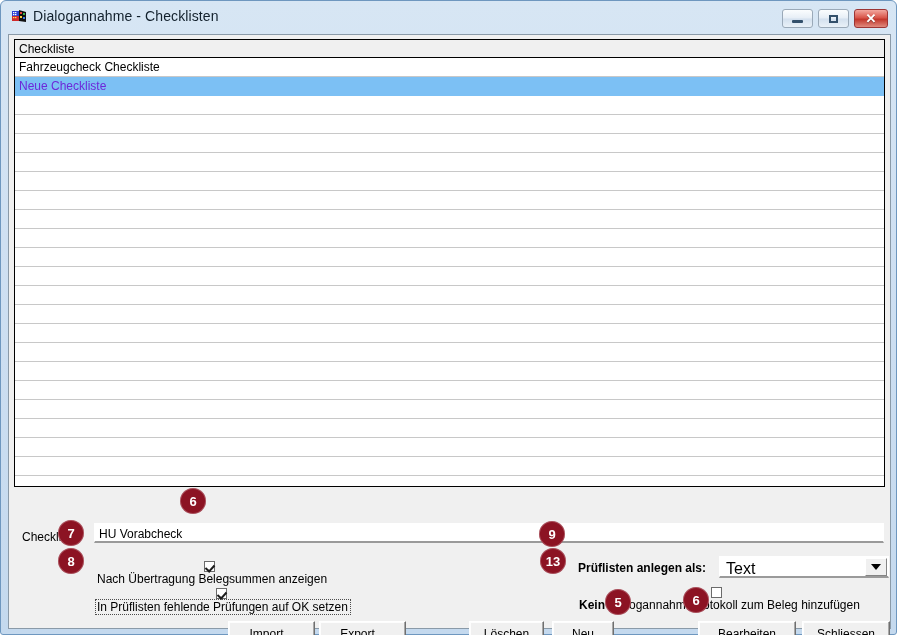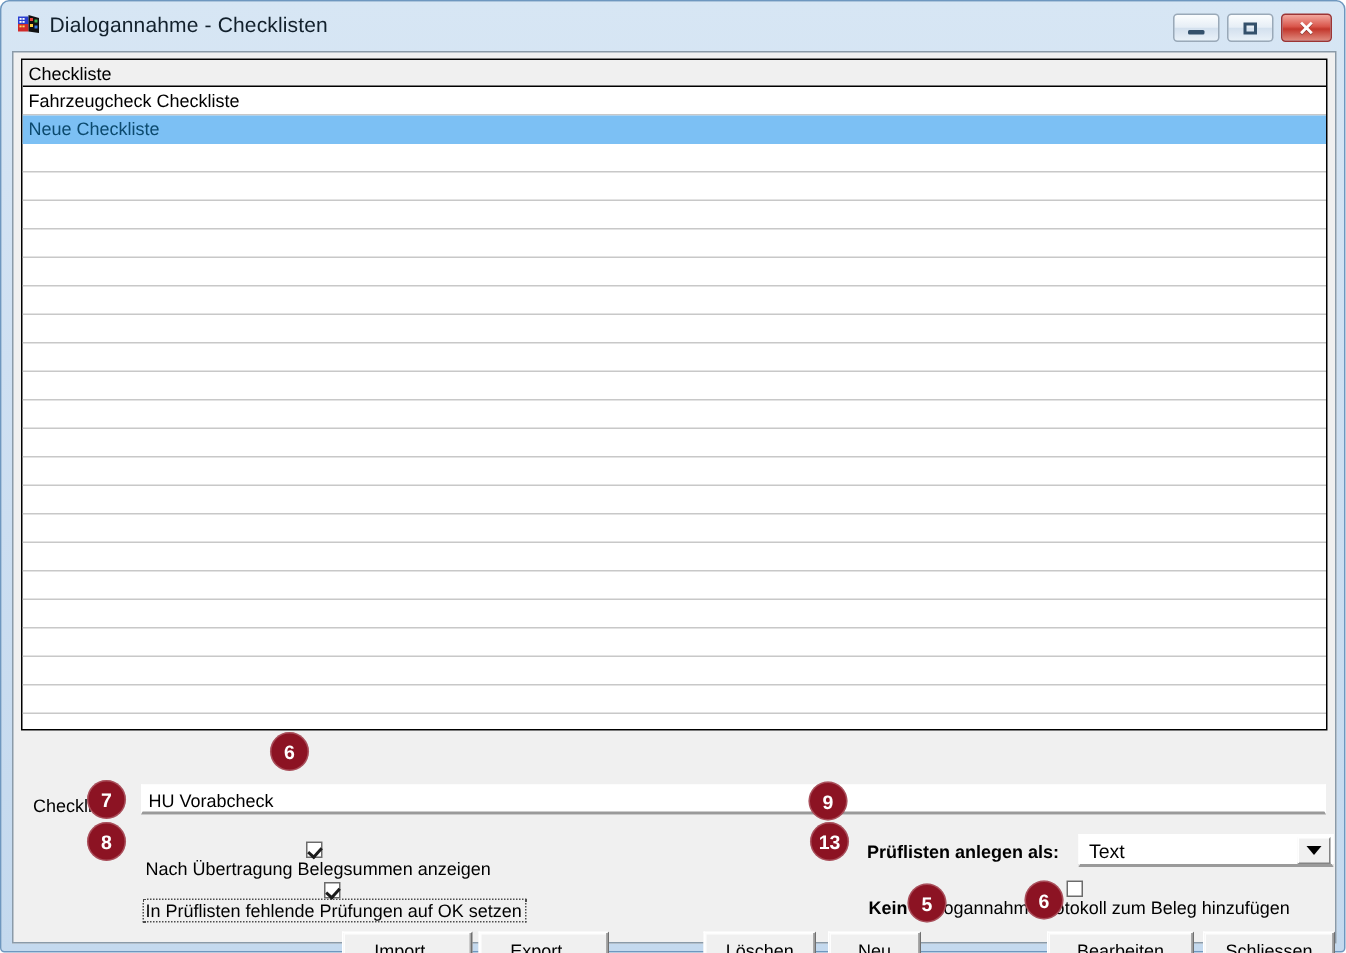--- a/index.html
+++ b/index.html
@@ -87,21 +87,21 @@
     height:19px;line-height:18px;
     box-sizing:border-box;
     border-bottom:1px solid #c8c8c8;
     padding-left:4px;
     font-size:12px;
     white-space:nowrap;
     overflow:hidden;
   }
   .grid-row.selected{
     background:#7cc0f4;
-    color:#0c4a6e;
+    color:#6d28d9;
     border-bottom:1px solid #7cc0f4;
   }
   .grid-row.plain{color:#000;}
   .grid-row.empty{color:transparent;}
 
   
   #lbl-checkliste{
     position:absolute;left:13px;top:495px;width:70px;
     font-size:12px;color:#000;
   }
@@ -156,21 +156,21 @@
   
   #combo{
     position:absolute;left:710px;top:521px;width:170px;height:22px;
     box-sizing:border-box;
     background:#ffffff;
     border:1px solid #ffffff;
     border-bottom:2px solid #9a9a9a;
   }
   #combo-value{
     position:absolute;left:6px;top:3px;
-    font-size:13px;color:#000;
+    font-size:16px;color:#000;
   }
   #combo-arrow{
     position:absolute;right:1px;top:1px;width:22px;height:18px;
     box-sizing:border-box;
     background:#f0f0f0;
     border:1px solid #f0f0f0;
     border-top-color:#ffffff;
     border-left-color:#ffffff;
     border-right-color:#848484;
     border-bottom-color:#848484;

